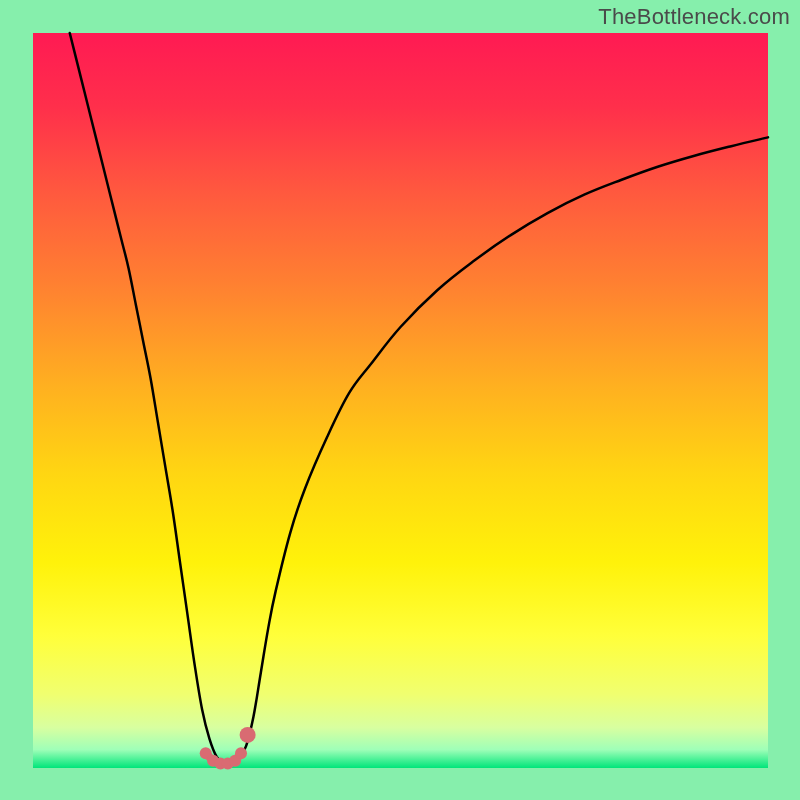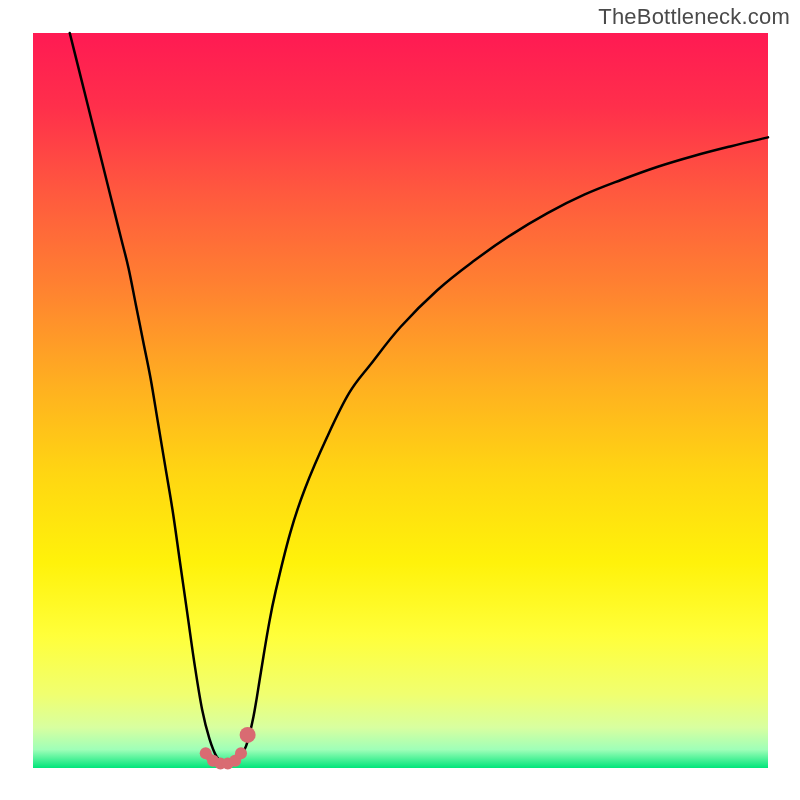--- a/index.html
+++ b/index.html
@@ -10,21 +10,21 @@
     background: #000000;
     font-family: Arial, Helvetica, sans-serif;
     overflow: hidden;
   }
   .frame {
     position: absolute;
     top: 0;
     left: 0;
     width: 800px;
     height: 800px;
-    background: #ffffff;
+    background: #86efac;
   }
   .watermark {
     position: absolute;
     top: 4px;
     right: 10px;
     color: #4a4a4a;
     font-size: 22px;
     font-weight: 400;
     letter-spacing: 0.2px;
     z-index: 10;

